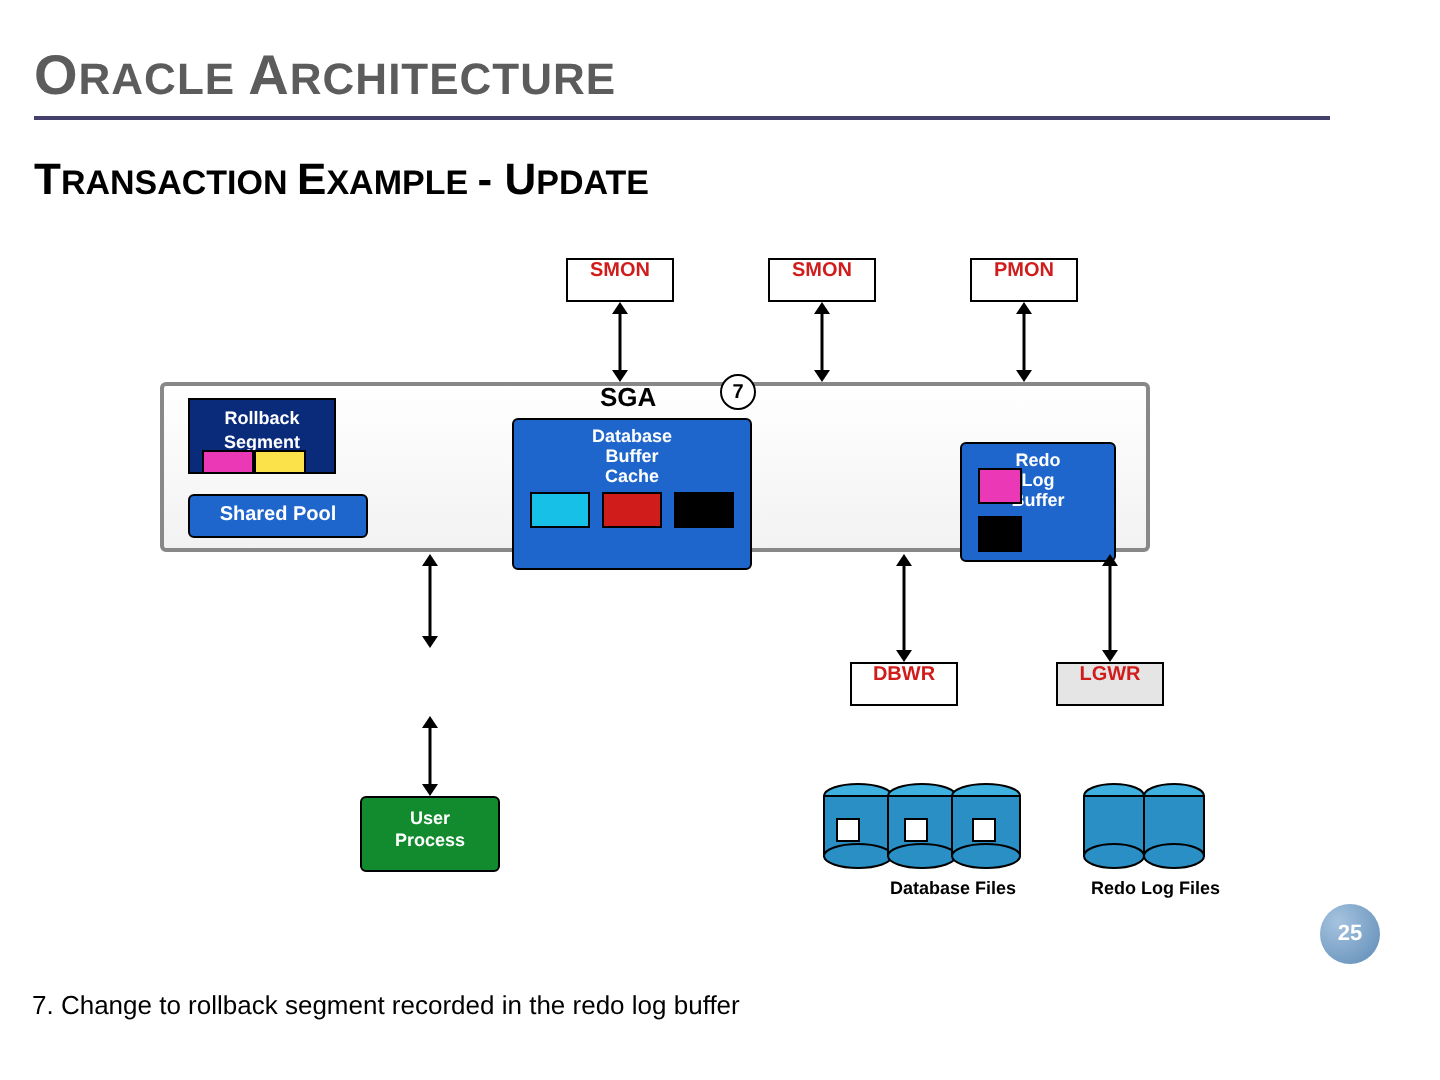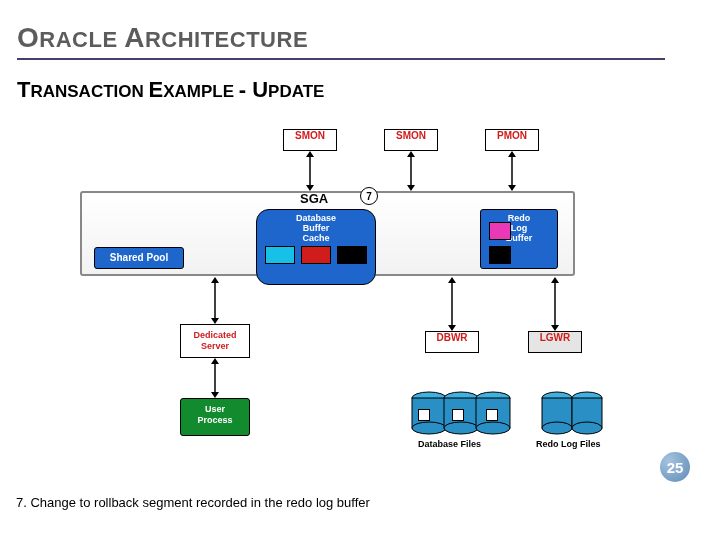--- a/index.html
+++ b/index.html
@@ -14,22 +14,22 @@
   .box{position:absolute;border:1px solid #000;text-align:center;font-weight:700;box-sizing:border-box}
   .frame{border:2px solid #888;background:linear-gradient(#fff,#f2f2f2)}
   .lab{font-size:10px}
   .cube{position:absolute;background:#fff;border:1px solid #000;box-sizing:border-box}
   .block{position:absolute;box-sizing:border-box;border:1px solid #000}
   .arrow{position:absolute}
   .arrow-v line,.arrow-h line{stroke:#000;stroke-width:1.5}
   .arrow-v polygon,.arrow-h polygon{fill:#000}
   .circle-num{position:absolute;width:16px;height:16px;border:1px solid #000;border-radius:50%;background:#fff;font-size:10px;font-weight:700;display:flex;align-items:center;justify-content:center}
   .cyl{position:absolute}
-  .file-label{position:absolute;font-size:9px;font-weight:700;text-align:left}
-  .page-badge{position:absolute;right:30px;bottom:58px;width:30px;height:30px;border-radius:50%;background:radial-gradient(circle at 30% 30%,#a5c3e0,#5f8bb5);color:#fff;font-size:15px;font-weight:700;display:flex;align-items:center;justify-content:center}
+  .file-label{position:absolute;font-size:9px;font-weight:700;text-align:right}
+  .page-badge{position:absolute;right:30px;bottom:58px;width:30px;height:30px;border-radius:50%;background:radial-gradient(circle at 30% 30%,#a5c3e0,#5f8bb5);color:#fff;font-size:11px;font-weight:700;display:flex;align-items:center;justify-content:center}
   .footer-line{position:absolute;left:16px;bottom:30px;font-size:13px;color:#000}
 </style>
 </head>
 <body>
 
 <div class="slide">
 
   <div class="title-block">
     <div class="title-main">
       <span class="cap">O</span><span>RACLE </span><span class="cap">A</span><span>RCHITECTURE</span>
@@ -60,39 +60,41 @@
         <line x1="5" y1="4" x2="5" y2="36"></line>
         <polygon points="5,0 1,6 9,6"></polygon>
         <polygon points="5,40 1,34 9,34"></polygon>
       </svg>
 
     <div class="box frame" style="left:80px;top:82px;width:495px;height:85px;border-radius:3px"></div>
     <div style="position:absolute;left:300px;top:82px;font-size:13px;font-weight:700">SGA</div>
 
     <div class="circle-num" style="left:360px;top:78px">7</div>
 
+    <div class="box" style="left:94px;top:90px;width:74px;height:38px;background:#0a2a7a;color:#fff;font-size:9px;line-height:12px;padding-top:3px">
+      <span>Rollback</span><br><span>Segment</span>
+      <div class="block" style="left:6px;top:25px;width:26px;height:12px;background:#eb38b6"></div>
+      <div class="block" style="left:32px;top:25px;width:26px;height:12px;background:#fbe14a"></div>
+    </div>
 
     <div class="box lab" style="left:94px;top:138px;width:90px;height:22px;background:#1f66cc;color:#fff;border-radius:3px;font-size:10px;line-height:20px">Shared Pool</div>
 
-    <div class="box" style="left:256px;top:100px;width:120px;height:76px;background:#1f66cc;color:#fff;border-radius:13px">
+    <div class="box" style="left:256px;top:100px;width:120px;height:76px;background:#1f66cc;color:#fff;border-radius:3px">
       <div style="font-size:9px;line-height:10px;padding-top:3px"><span>Database</span><br><span>Buffer</span><br><span>Cache</span></div>
       <div class="block" style="left:8px;top:36px;width:30px;height:18px;background:#16c0e7"></div>
       <div class="block" style="left:44px;top:36px;width:30px;height:18px;background:#d11c1c"></div>
       <div class="block" style="left:80px;top:36px;width:30px;height:18px;background:#000"></div>
     </div>
 
-    <div class="box" style="left:480px;top:100px;width:78px;height:60px;background:#1f66cc;color:#fff;border-radius:3px">
+    <div class="box" style="left:480px;top:112px;width:78px;height:60px;background:#1f66cc;color:#fff;border-radius:3px">
       <div style="font-size:9px;line-height:10px;padding-top:3px"><span>Redo</span><br><span>Log</span><br><span>Buffer</span></div>
       <div class="block" style="left:8px;top:12px;width:22px;height:18px;background:#eb38b6"></div>
       <div class="block" style="left:8px;top:36px;width:22px;height:18px;background:#000"></div>
     </div>
 
-    <div class="box" style="left:180px;top:215px;width:70px;height:34px;background:#fff;color:#d11c1c;font-size:9px;line-height:11px;padding-top:5px">
-      <span>Dedicated</span><br><span>Server</span>
-    </div>
 
     <div class="box" style="left:180px;top:289px;width:70px;height:38px;background:#128a2e;color:#fff;border-radius:3px;font-size:9px;line-height:11px;padding-top:5px">
       <span>User</span><br><span>Process</span>
     </div>
 
     <div class="box lab" style="left:425px;top:222px;width:54px;height:22px;color:#d11c1c;background:#fff">DBWR</div>
     <div class="box lab" style="left:528px;top:222px;width:54px;height:22px;color:#d11c1c;background:#e5e5e5">LGWR</div>
 
     <svg class="cyl" style="left:410px;top:282px" width="38" height="44">
         <ellipse cx="19" cy="7" rx="17" ry="6" fill="#3eb1e0" stroke="#000"></ellipse>

